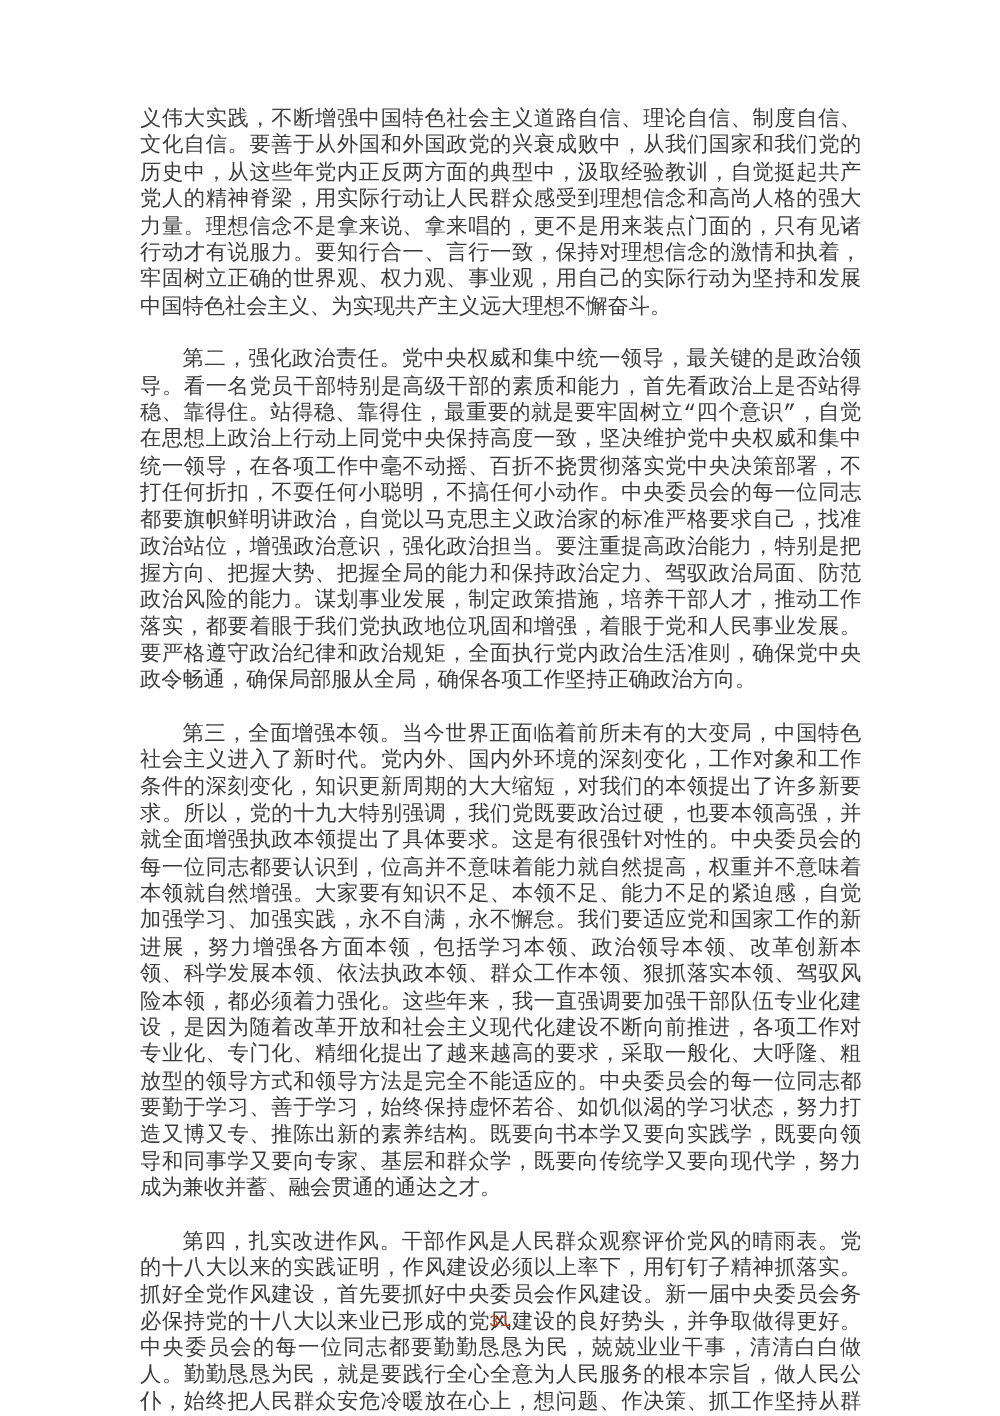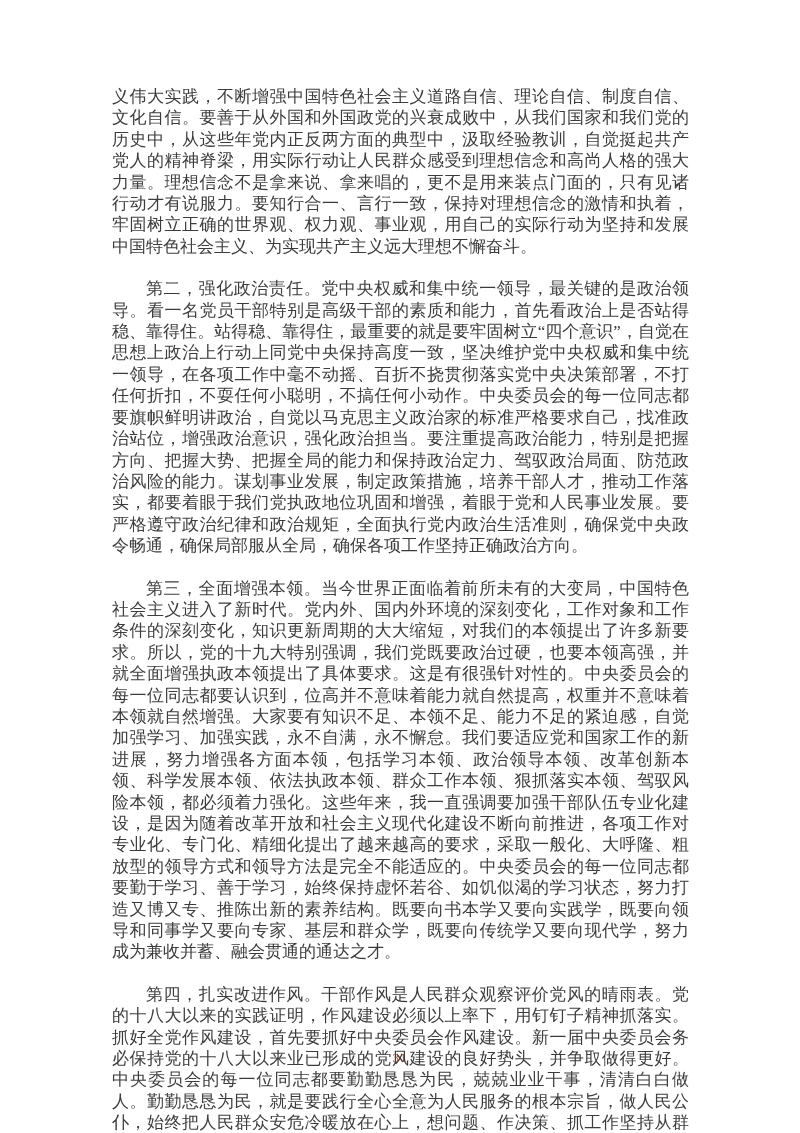--- a/index.html
+++ b/index.html
@@ -6,21 +6,21 @@
     margin: 0;
     padding: 0;
     background: #ffffff;
   }
   .page {
     position: relative;
     width: 800px;
     height: 1133px;
     background: #ffffff;
     overflow: hidden;
-    font-family: Liberation Serif, serif;
+    font-family: Liberation Mono, monospace;
     border-radius: 12px;
   }
   .content {
     position: absolute;
     top: 86px;
     left: 112px;
     width: 577px;
     font-size: 17px;
     line-height: 21.4px;
     color: #3c3c3c;

